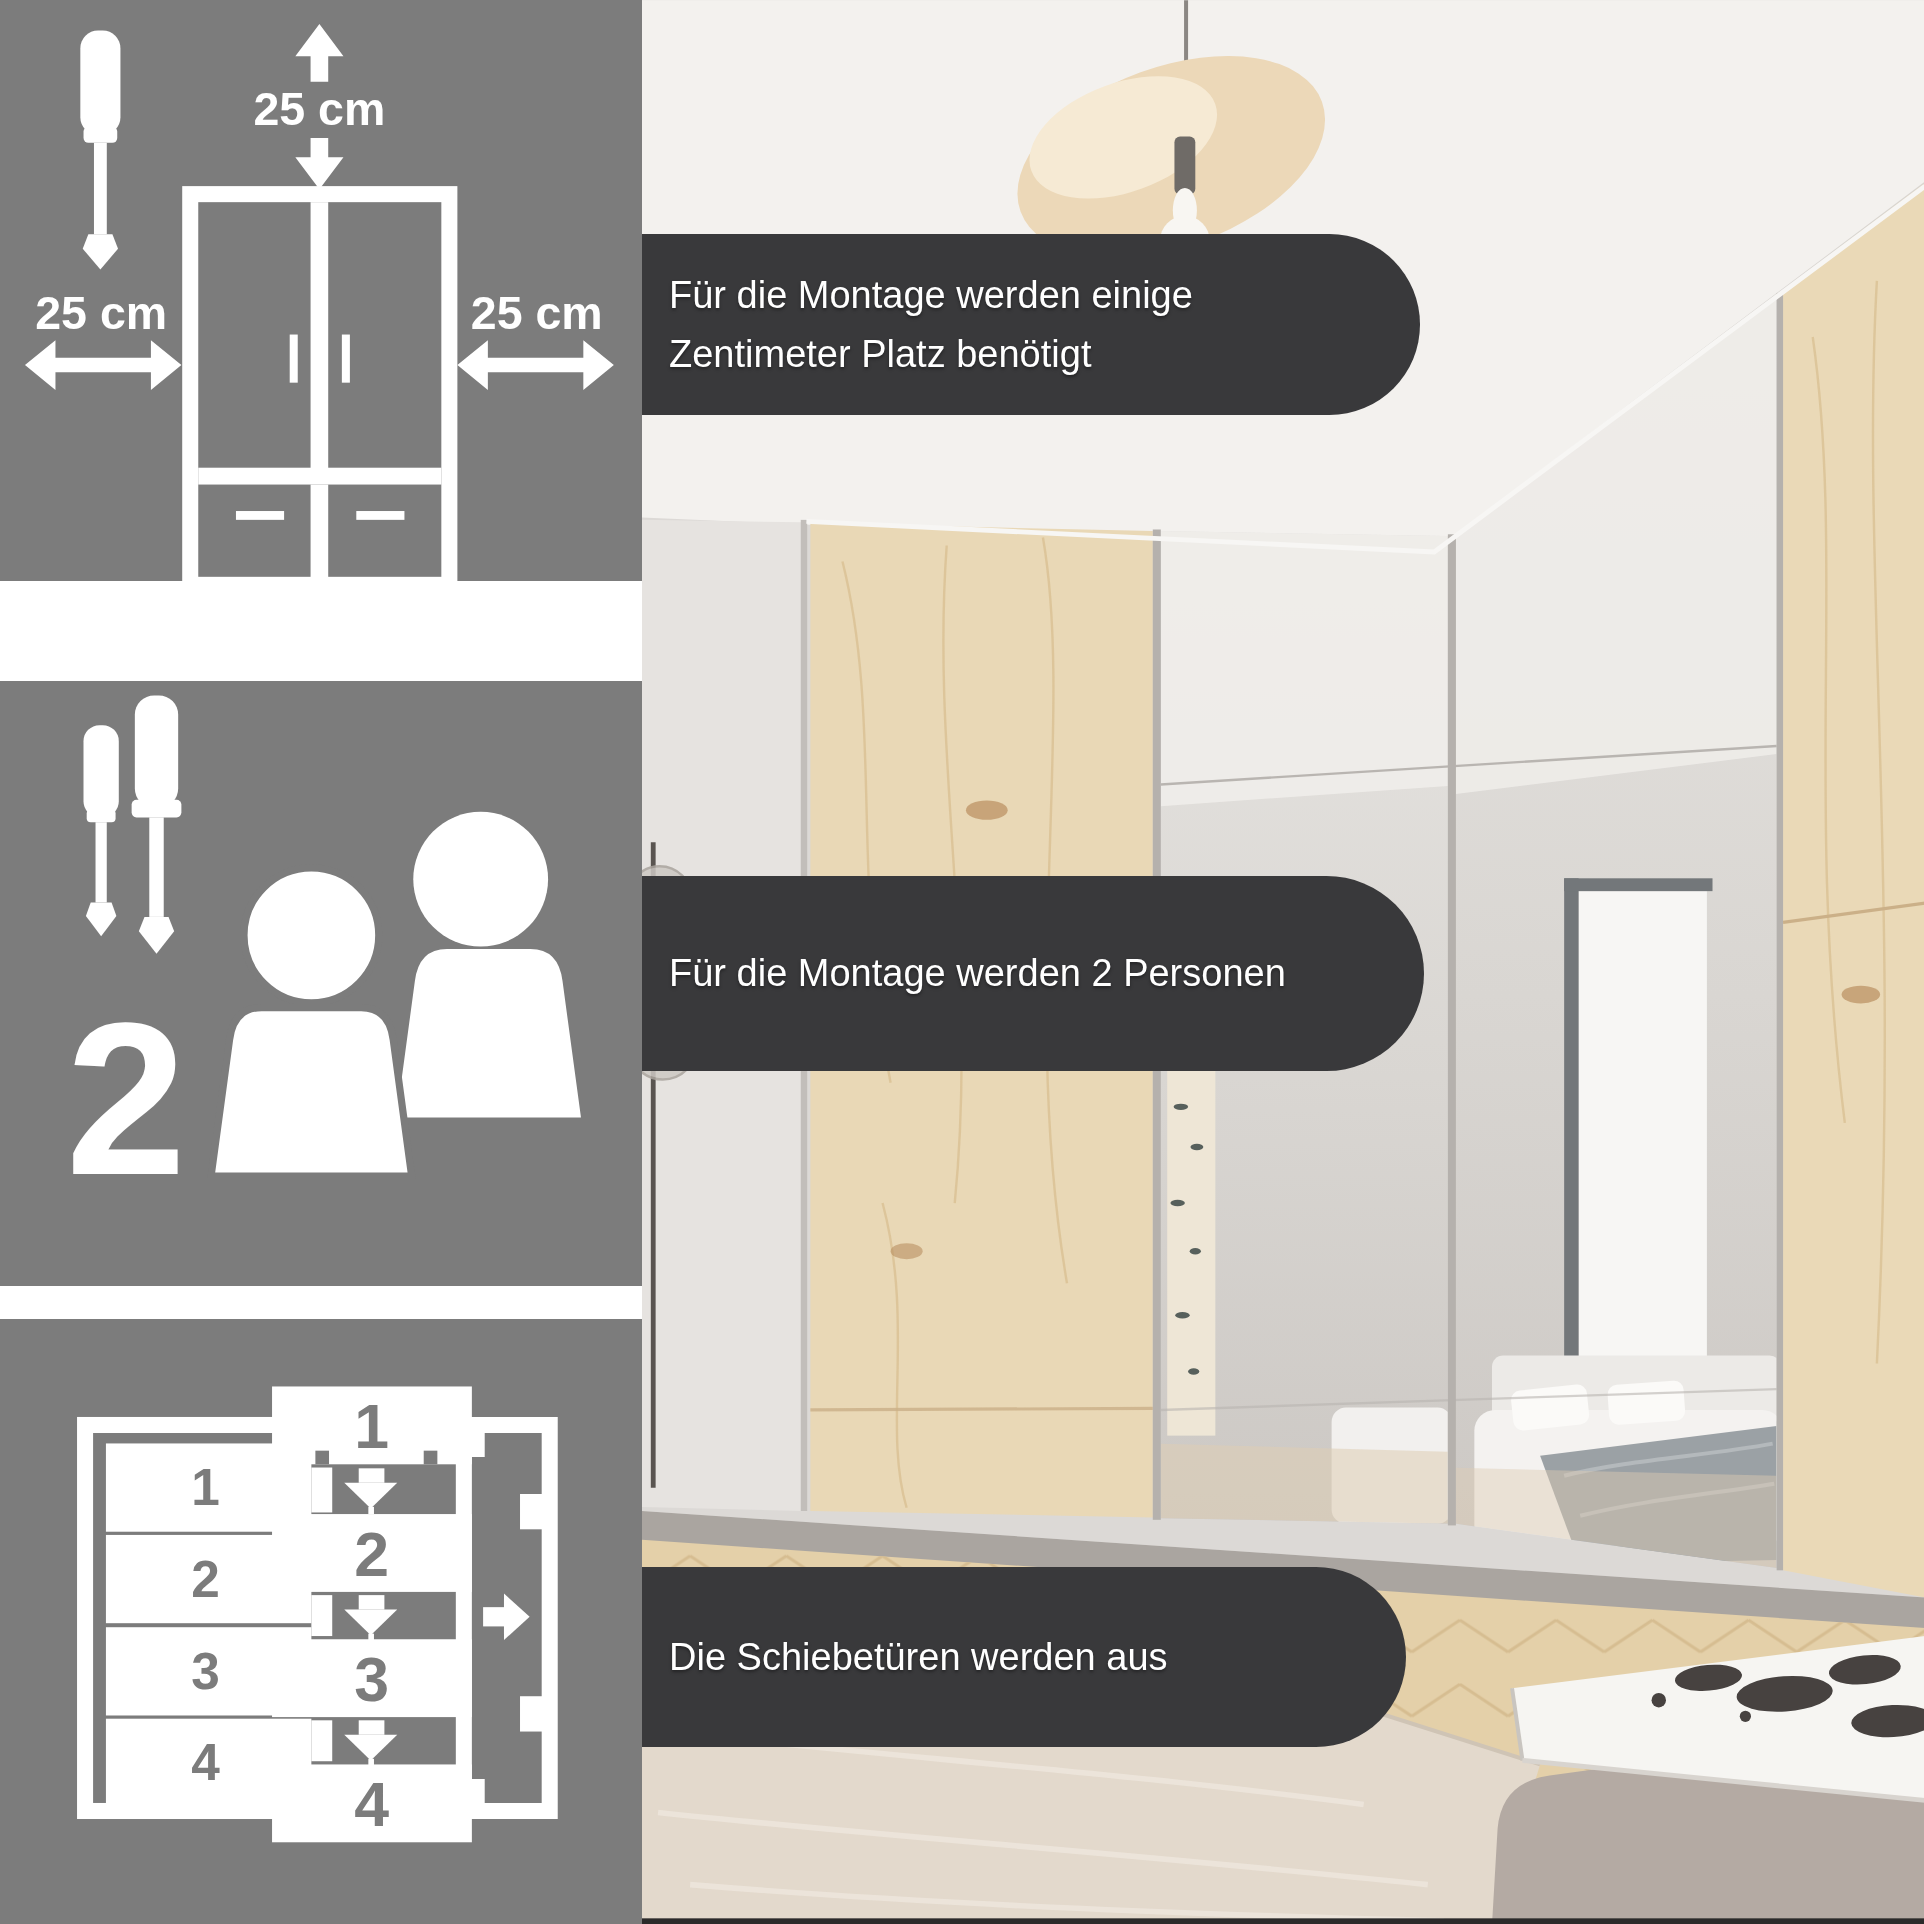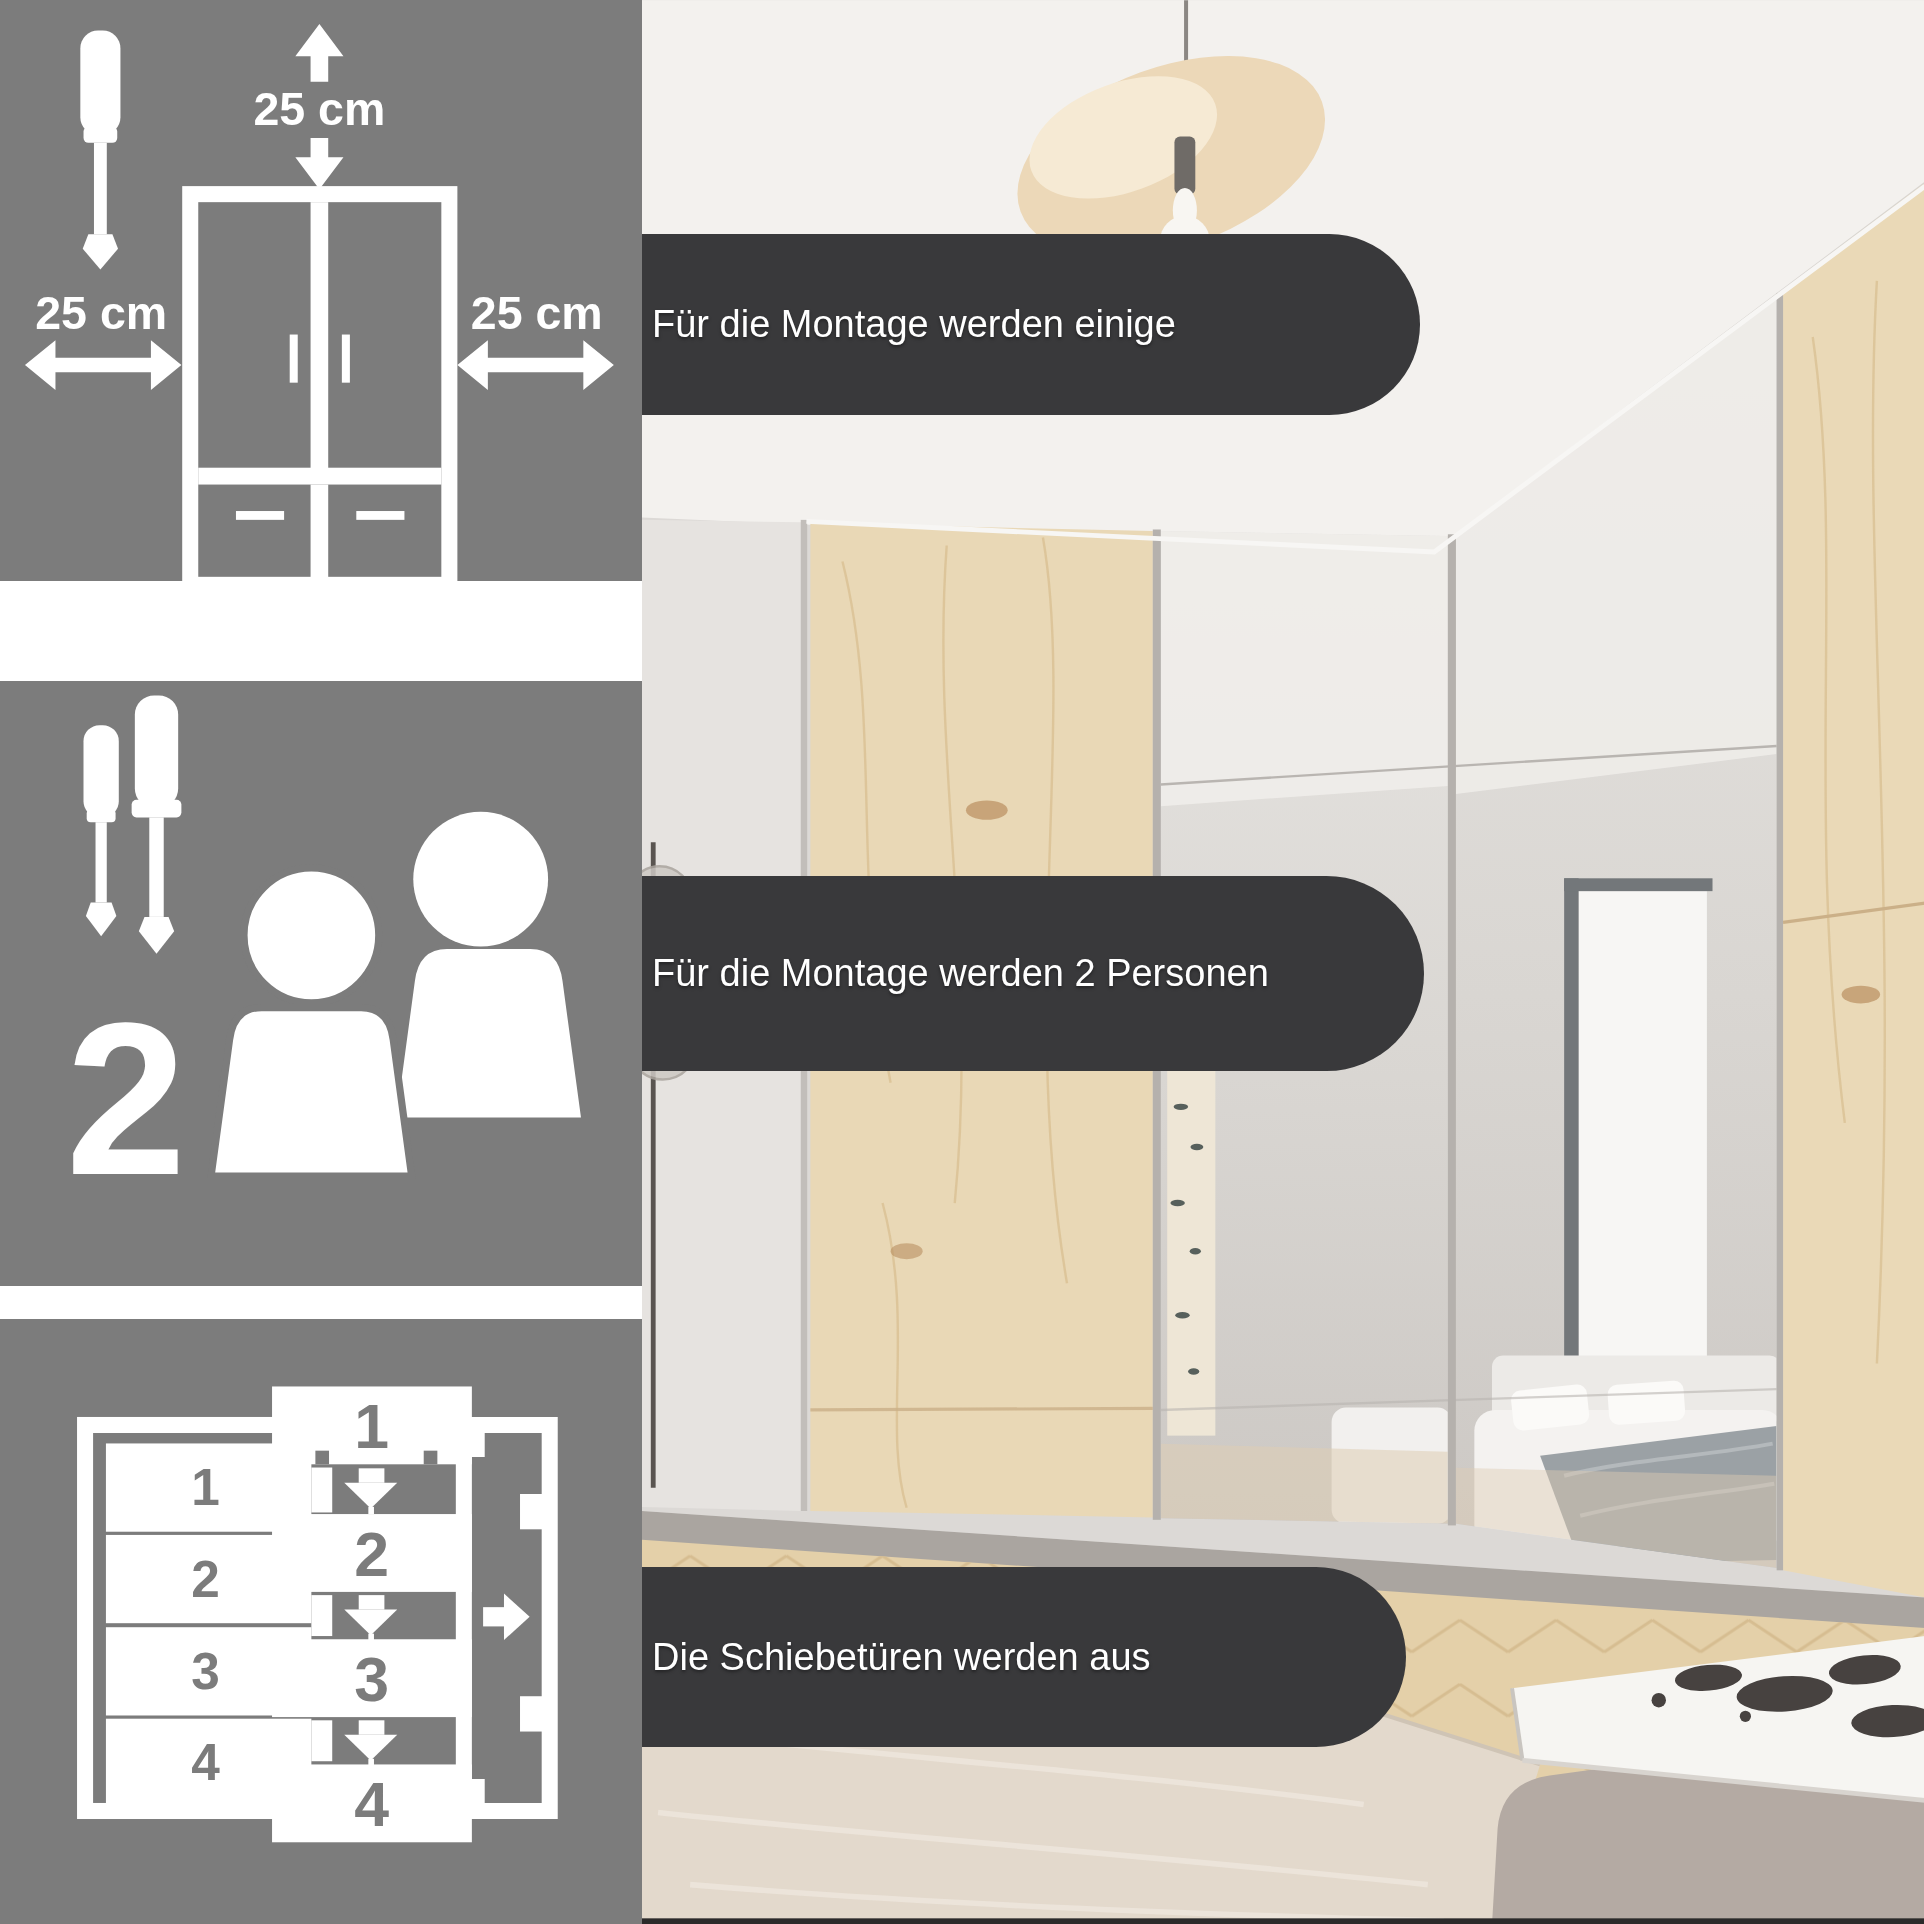--- a/index.html
+++ b/index.html
@@ -9,21 +9,21 @@
   .panel{position:absolute;left:0;width:642px;background:#7c7c7c;}
   #panel-clearance{top:0;height:581px;}
   #panel-persons{top:681px;height:605px;}
   #panel-assembly{top:1319px;height:606px;}
   .panel svg{position:absolute;left:0;top:0;}
   
   #photo{position:absolute;left:642px;top:0;width:1283px;height:1925px;background:#e8e6e3;}
   
   .banner{position:absolute;left:642px;background:#39393b;color:#ffffff;
           display:flex;flex-direction:column;justify-content:center;
-          padding-left:10px;box-sizing:border-box;z-index:5;
+          padding-left:27px;box-sizing:border-box;z-index:5;
           text-shadow:0 2.4px 3.2px rgba(0,0,0,0.40);}
   .banner .bline{font-size:38px;line-height:59px;font-weight:400;white-space:nowrap;}
   #banner-1{top:234px;width:778px;height:181px;border-radius:0 91px 91px 0;}
   #banner-2{top:876px;width:782px;height:195px;border-radius:0 98px 98px 0;}
   #banner-3{top:1548px;width:764px;height:180px;border-radius:0 91px 91px 0;margin-top:19px;}
   .icon-text{fill:#ffffff;font-family:"Liberation Sans",sans-serif;font-weight:700;}
   .gray-num{fill:#7c7c7c;font-family:"Liberation Sans",sans-serif;font-weight:700;}
 </style>
 </head>
 <body>
@@ -278,20 +278,21 @@
 
     <g fill="#ffffff">
       <rect x="602" y="359" width="28" height="24"></rect>
         <polygon points="628,342 660,371 628,400"></polygon>
     </g>
   </svg>
 </div>
 
 <div id="banner-1" class="banner">
   <div class="bline">Für die Montage werden einige</div>
+  <div class="bline">Zentimeter Platz benötigt</div>
 </div>
 <div id="banner-2" class="banner">
   <div class="bline">Für die Montage werden 2 Personen</div>
 </div>
 <div id="banner-3" class="banner">
   <div class="bline">Die Schiebetüren werden aus</div>
 </div>
 
 
 </body></html>

